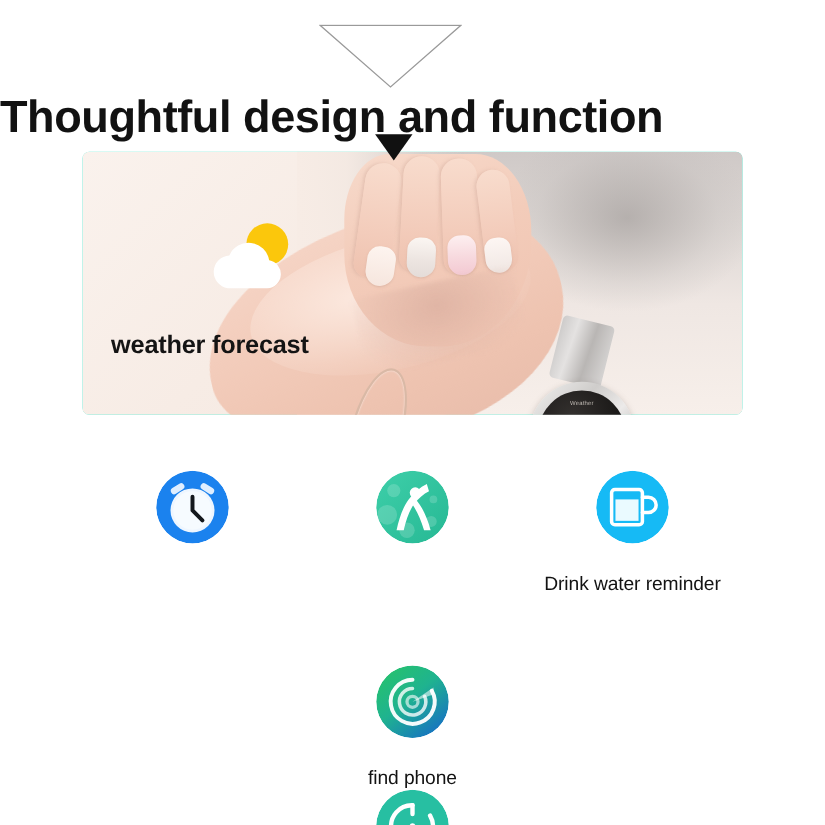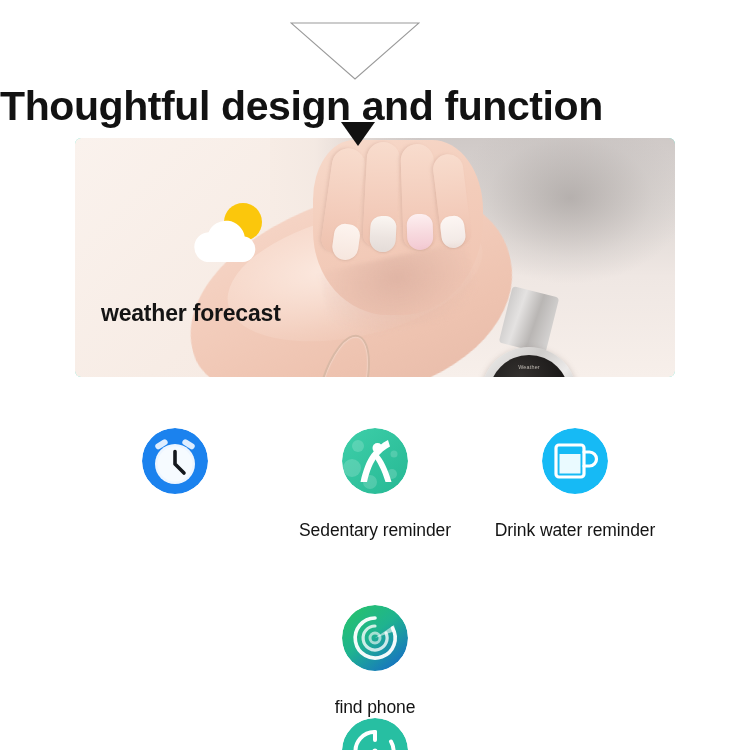--- a/index.html
+++ b/index.html
@@ -304,21 +304,20 @@
             <circle cx="16" cy="18" r="6"></circle>
             <circle cx="10" cy="40" r="9"></circle>
             <circle cx="50" cy="46" r="5"></circle>
             <circle cx="52" cy="26" r="3.5"></circle>
             <circle cx="28" cy="54" r="7"></circle>
           </g>
           <circle cx="35.5" cy="20" r="5" fill="#ffffff"></circle>
           <path d="M46 12 C40 15 34 20 29.5 26 C25 32 21 42 18.5 54 L25 54 C27.5 43 31 34.5 35 29.5 C38.5 25 43 21 48 18.5 Z" fill="#ffffff"></path>
           <path d="M31 28 C35 33 40 42 43.5 54 L49.5 54 C46 41 41 31.5 36 26 Z" fill="#ffffff"></path>
         </svg>
-        <div class="flabel">Sedentary reminder</div>
       </div>
 
       <div class="fcell">
         <svg class="ficon" viewBox="0 0 66 66">
           <circle cx="33" cy="33" r="33" fill="#16baf5"></circle>
           <rect x="14" y="17" width="28" height="32" rx="3" fill="none" stroke="#ffffff" stroke-width="3.2"></rect>
           <rect x="17.5" y="26" width="21" height="19.5" fill="#eafaff"></rect>
           <path d="M42 24 h5.5 a7 7 0 0 1 0 14 H42" fill="none" stroke="#ffffff" stroke-width="3.2" stroke-linecap="round"></path>
         </svg>
         <div class="flabel">Drink water reminder</div>

